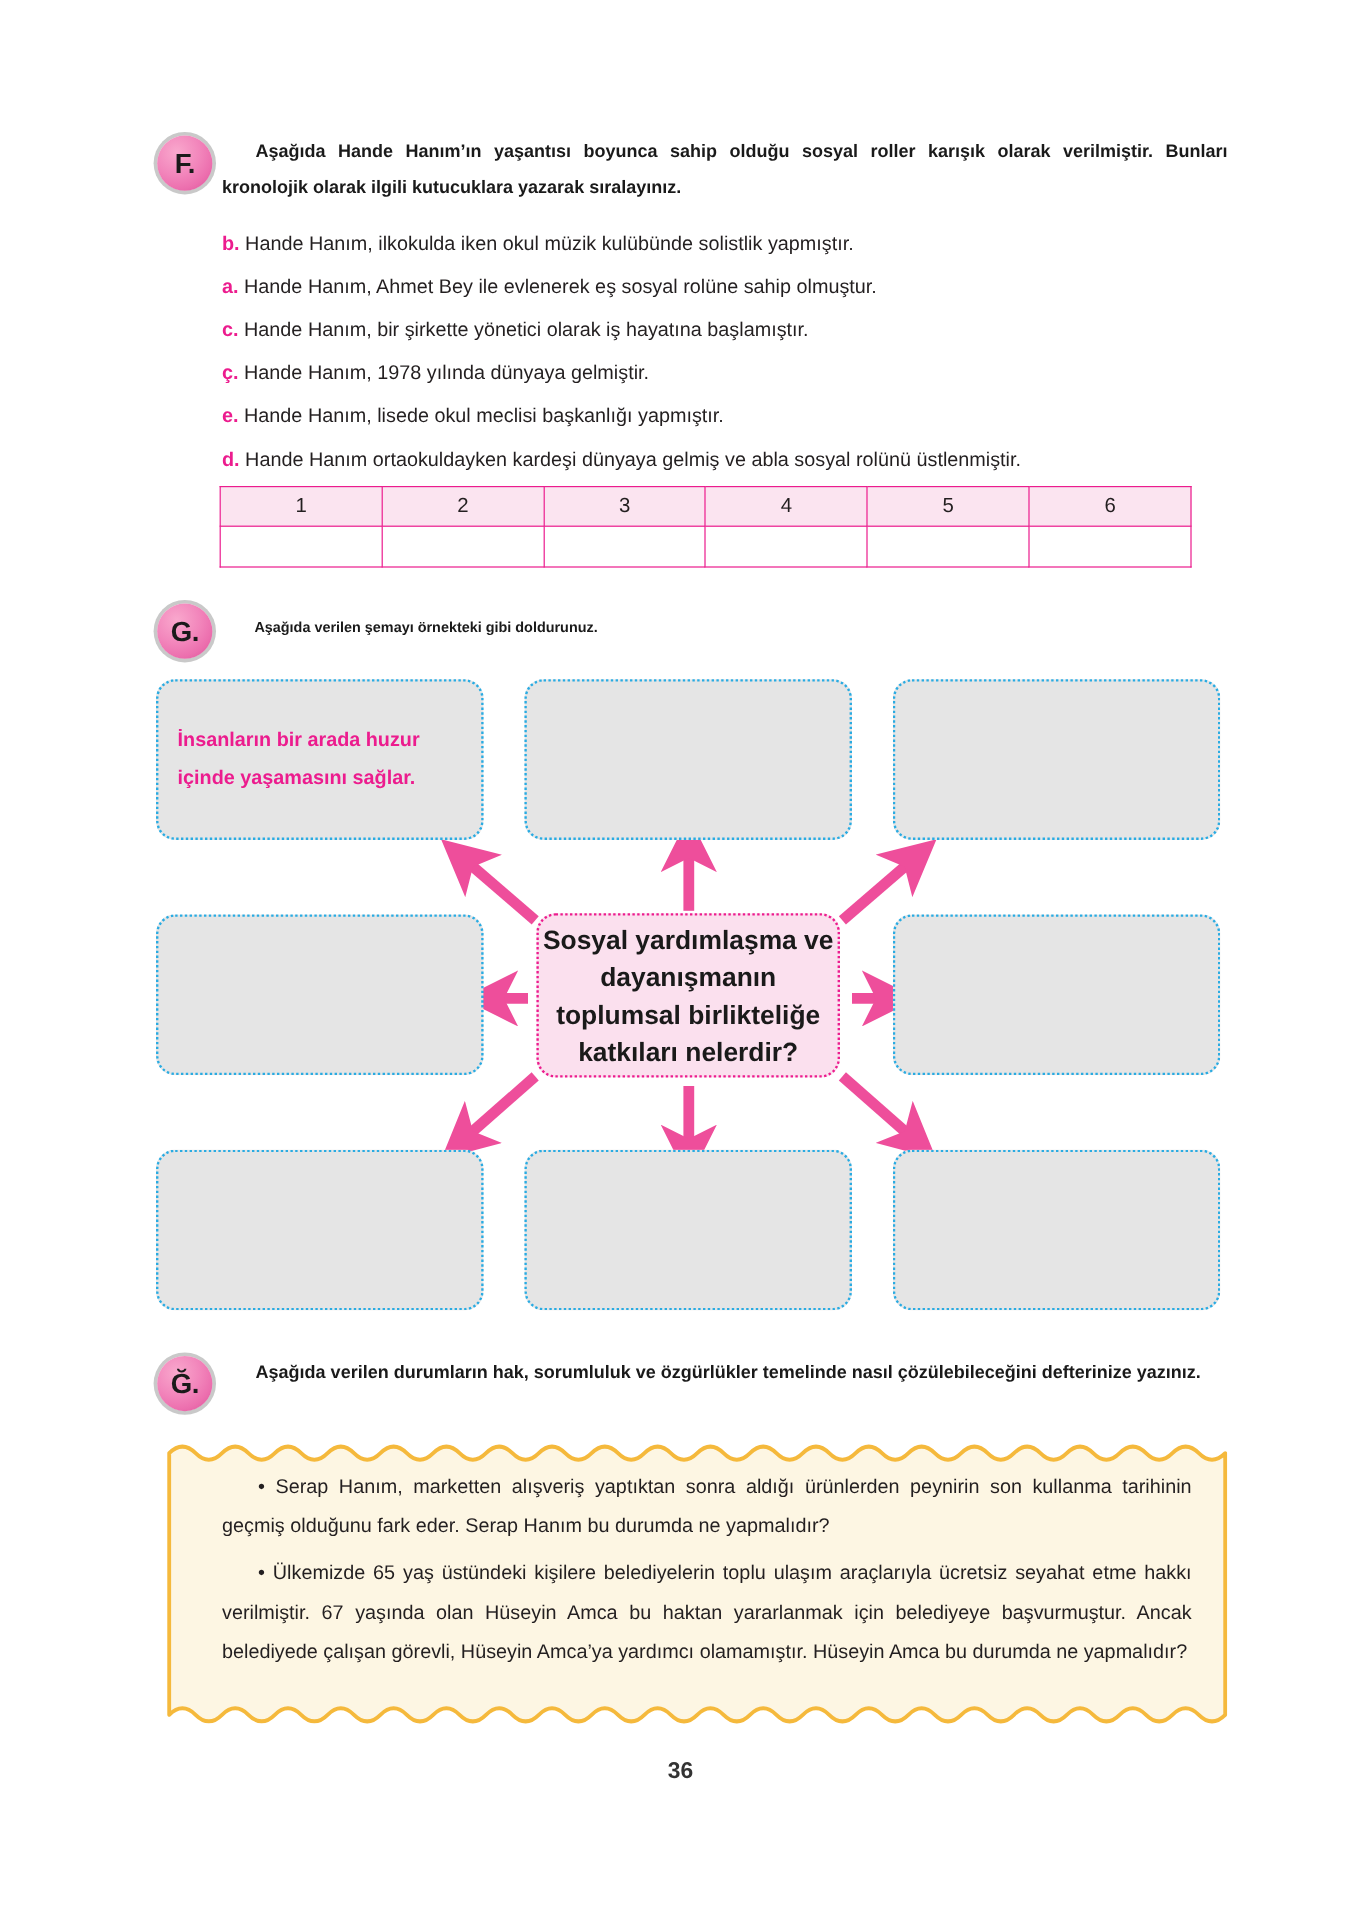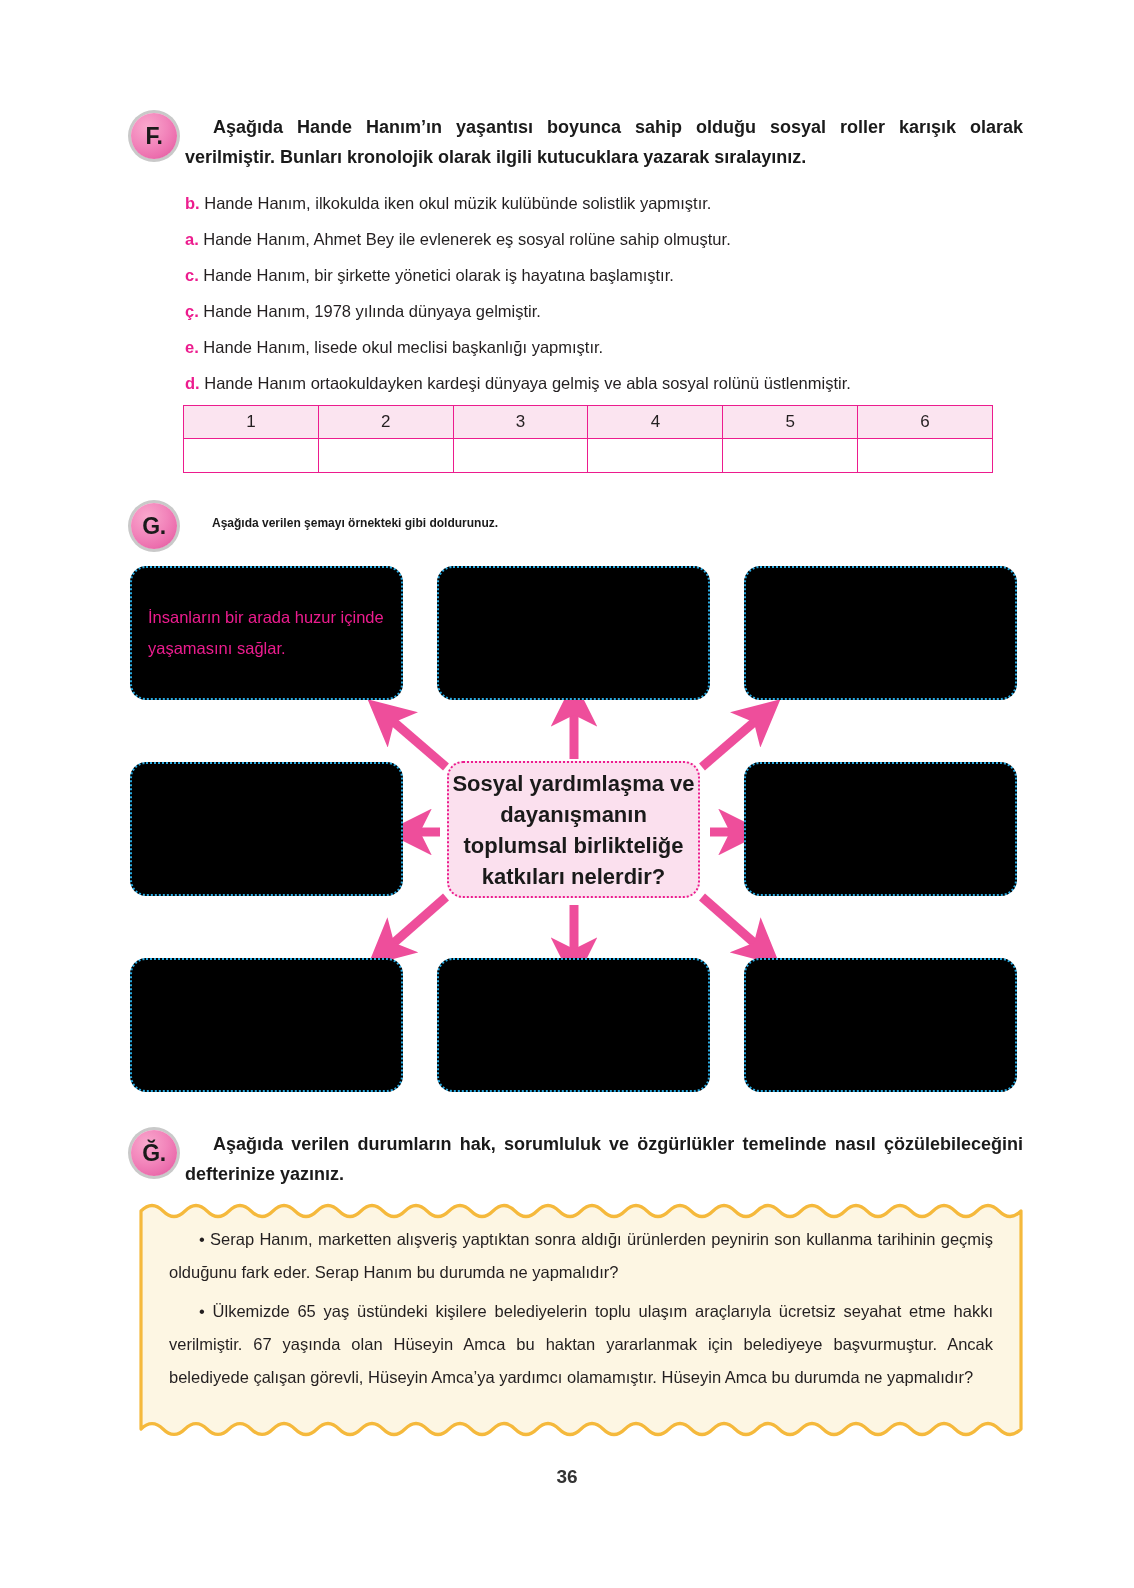--- a/index.html
+++ b/index.html
@@ -33,21 +33,21 @@
     line-height: 1;
     letter-spacing: -0.5px;
   }
 
   
   #sec-f-badge { left: 131px; top: 113px; }
 
   .sec-heading {
     position: absolute;
     font-weight: bold;
-    font-size: 18px;
+    font-size: 15px;
     line-height: 30px;
     text-align: justify;
     color: #1a1a1a;
   }
   #sec-f-heading { left: 185px; top: 112px; width: 838px; text-indent: 28px; }
 
   .qlist { position: absolute; left: 185px; top: 185px; width: 830px; }
   .qitem {
     font-size: 16.5px;
     line-height: 36px;
@@ -76,23 +76,24 @@
 
   
   #sec-g-badge { left: 131px; top: 503px; }
   #sec-g-heading { left: 212px; top: 508px; width: 700px; font-size: 12px; }
 
   
   .diagram { position: absolute; left: 0; top: 552px; width: 1134px; height: 560px; }
 
   .dbox {
     position: absolute;
-    background: #000000;
+    background: #e5e5e5;
     border: 2.5px dotted #29abe2;
     border-radius: 16px;
+    font-weight: bold;
   }
   .dbox .dtext {
     color: #ec1c8e;
     font-size: 16.5px;
     line-height: 31px;
     padding: 0 16px;
     text-align: left;
   }
   .dbox.example { display: flex; align-items: center; }
 
@@ -125,21 +126,21 @@
     left: 139px;
     top: 1199px;
     width: 884px;
     height: 242px;
   }
   .wavybox .wavy-svg { position: absolute; left: 0; top: 0; }
   .wavybox .wavy-content {
     position: absolute;
     left: 0; top: 0;
     width: 884px; height: 242px;
-    padding: 24px 30px 18px 30px;
+    padding: 24px 30px 18px 46px;
   }
   .wpara {
     font-size: 16.5px;
     line-height: 33px;
     color: #231f20;
     text-align: justify;
     text-indent: 30px;
     margin: 0 0 6px 0;
   }
 

